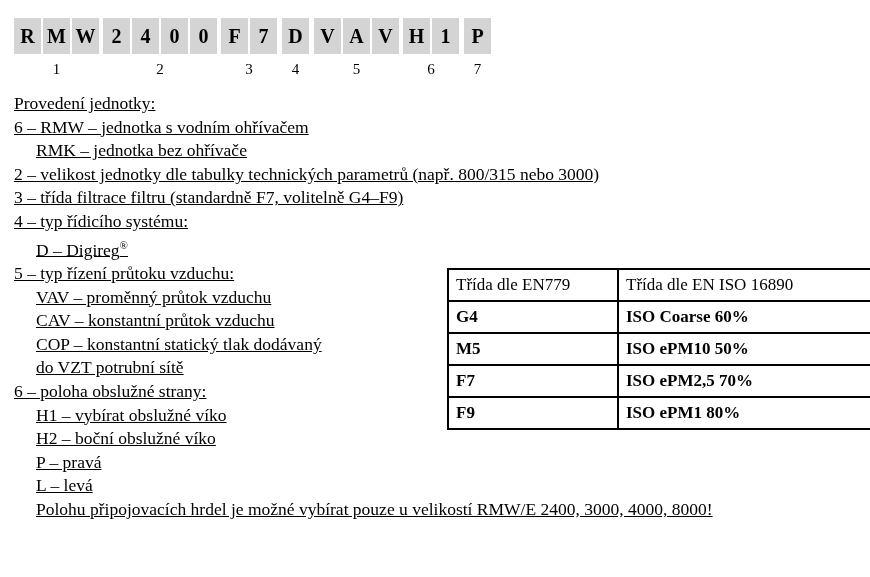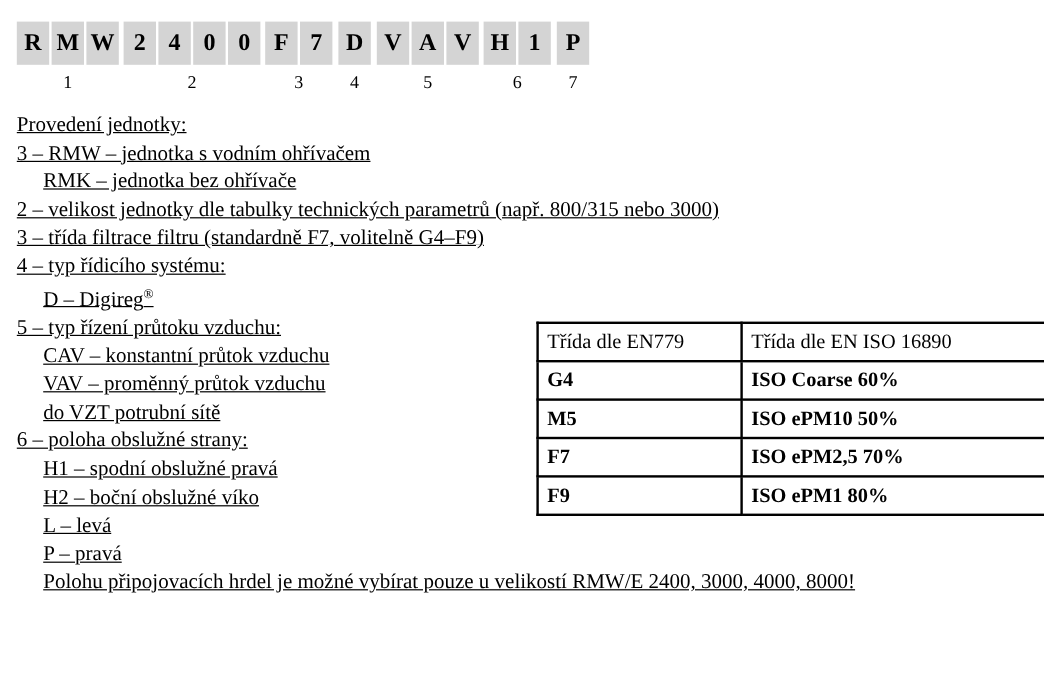--- a/index.html
+++ b/index.html
@@ -160,35 +160,36 @@
         <div class="code-cell">P</div>
       </div>
       <div class="code-index-row">
         <div class="code-index">7</div>
       </div>
     </div>
   </div>
 
 <div id="legend">
     <div class="line">Provedení jednotky:</div>
-    <div class="line"><span>3 – RMW – jednotka s vodním ohřívačem</span></div>
+    <div class="line"><span>6 – RMW – jednotka s vodním ohřívačem</span></div>
     <div class="line indent1"><span>RMK – jednotka bez ohřívače</span></div>
     <div class="line"><span>2 – velikost jednotky dle tabulky technických parametrů (např. 800/315 nebo 3000)</span></div>
     <div class="line"><span>3 – třída filtrace filtru (standardně F7, volitelně G4–F9)</span></div>
     <div class="line"><span>4 – typ řídicího systému:</span></div>
     <div class="line indent1"><span>D – Digireg</span><span class="sup">®</span></div>
     <div class="line"><span>5 – typ řízení průtoku vzduchu:</span></div>
+    <div class="line indent1"><span>VAV – proměnný průtok vzduchu</span></div>
     <div class="line indent1"><span>CAV – konstantní průtok vzduchu</span></div>
-    <div class="line indent1"><span>VAV – proměnný průtok vzduchu</span></div>
+    <div class="line indent1"><span>COP – konstantní statický tlak dodávaný</span></div>
     <div class="line indent1"><span>do VZT potrubní sítě</span></div>
     <div class="line"><span>6 – poloha obslužné strany:</span></div>
-    <div class="line indent1"><span>H1 – spodní obslužné pravá</span></div>
+    <div class="line indent1"><span>H1 – vybírat obslužné víko</span></div>
     <div class="line indent1"><span>H2 – boční obslužné víko</span></div>
+    <div class="line indent1"><span>P – pravá</span></div>
     <div class="line indent1"><span>L – levá</span></div>
-    <div class="line indent1"><span>P – pravá</span></div>
     <div class="line indent1"><span>Polohu připojovacích hrdel je možné vybírat pouze u velikostí RMW/E 2400, 3000, 4000, 8000!</span></div>
   </div>
 
 <table id="filter-table">
   <tbody>
       <tr class="header">
         <td class="col1">Třída dle EN779</td>
         <td>Třída dle EN ISO 16890</td>
       </tr>
       <tr>

